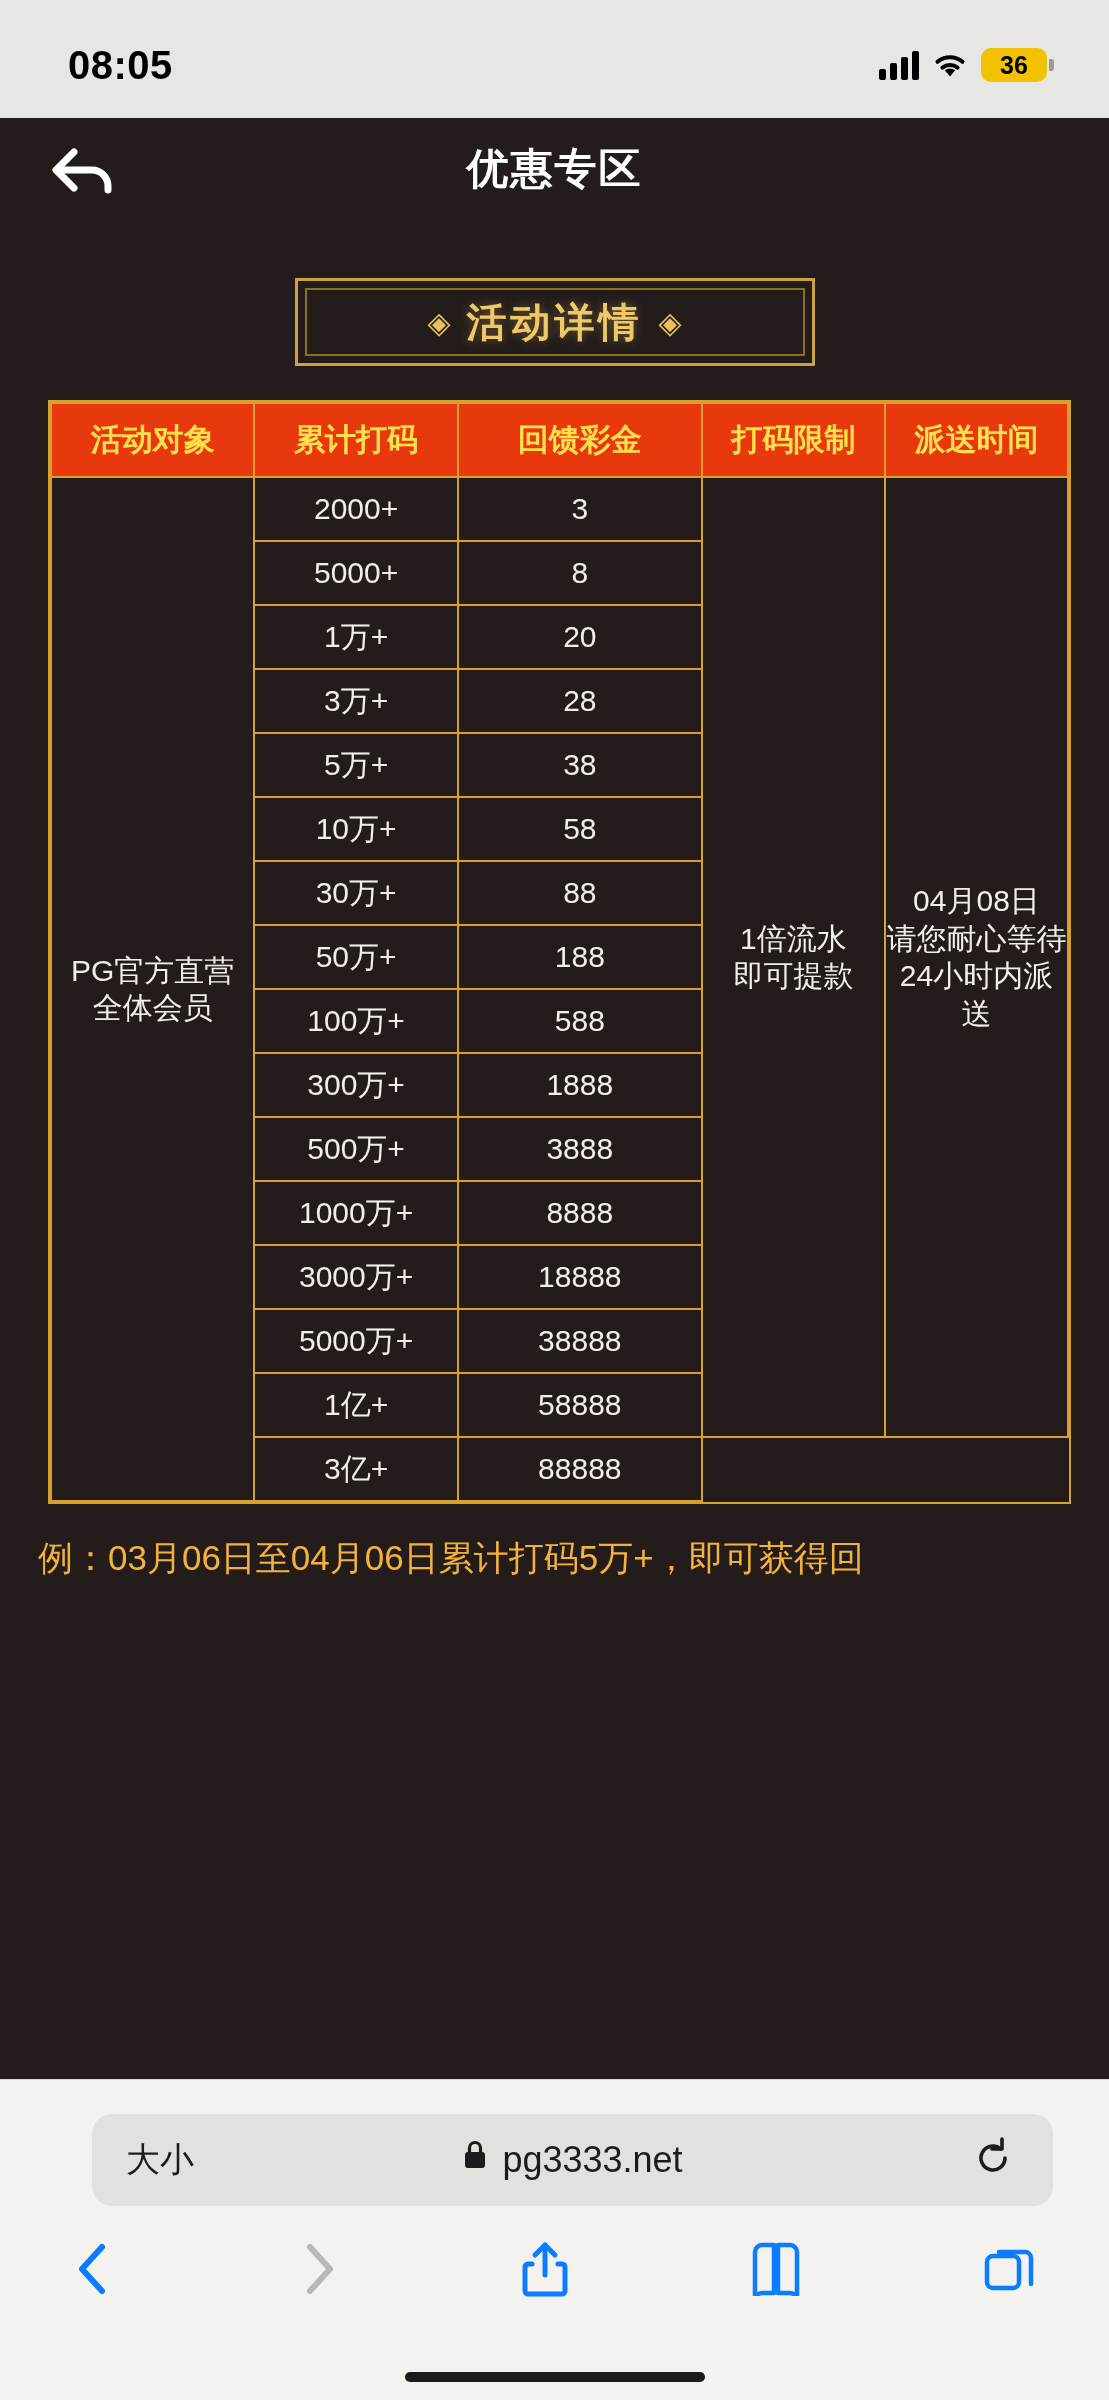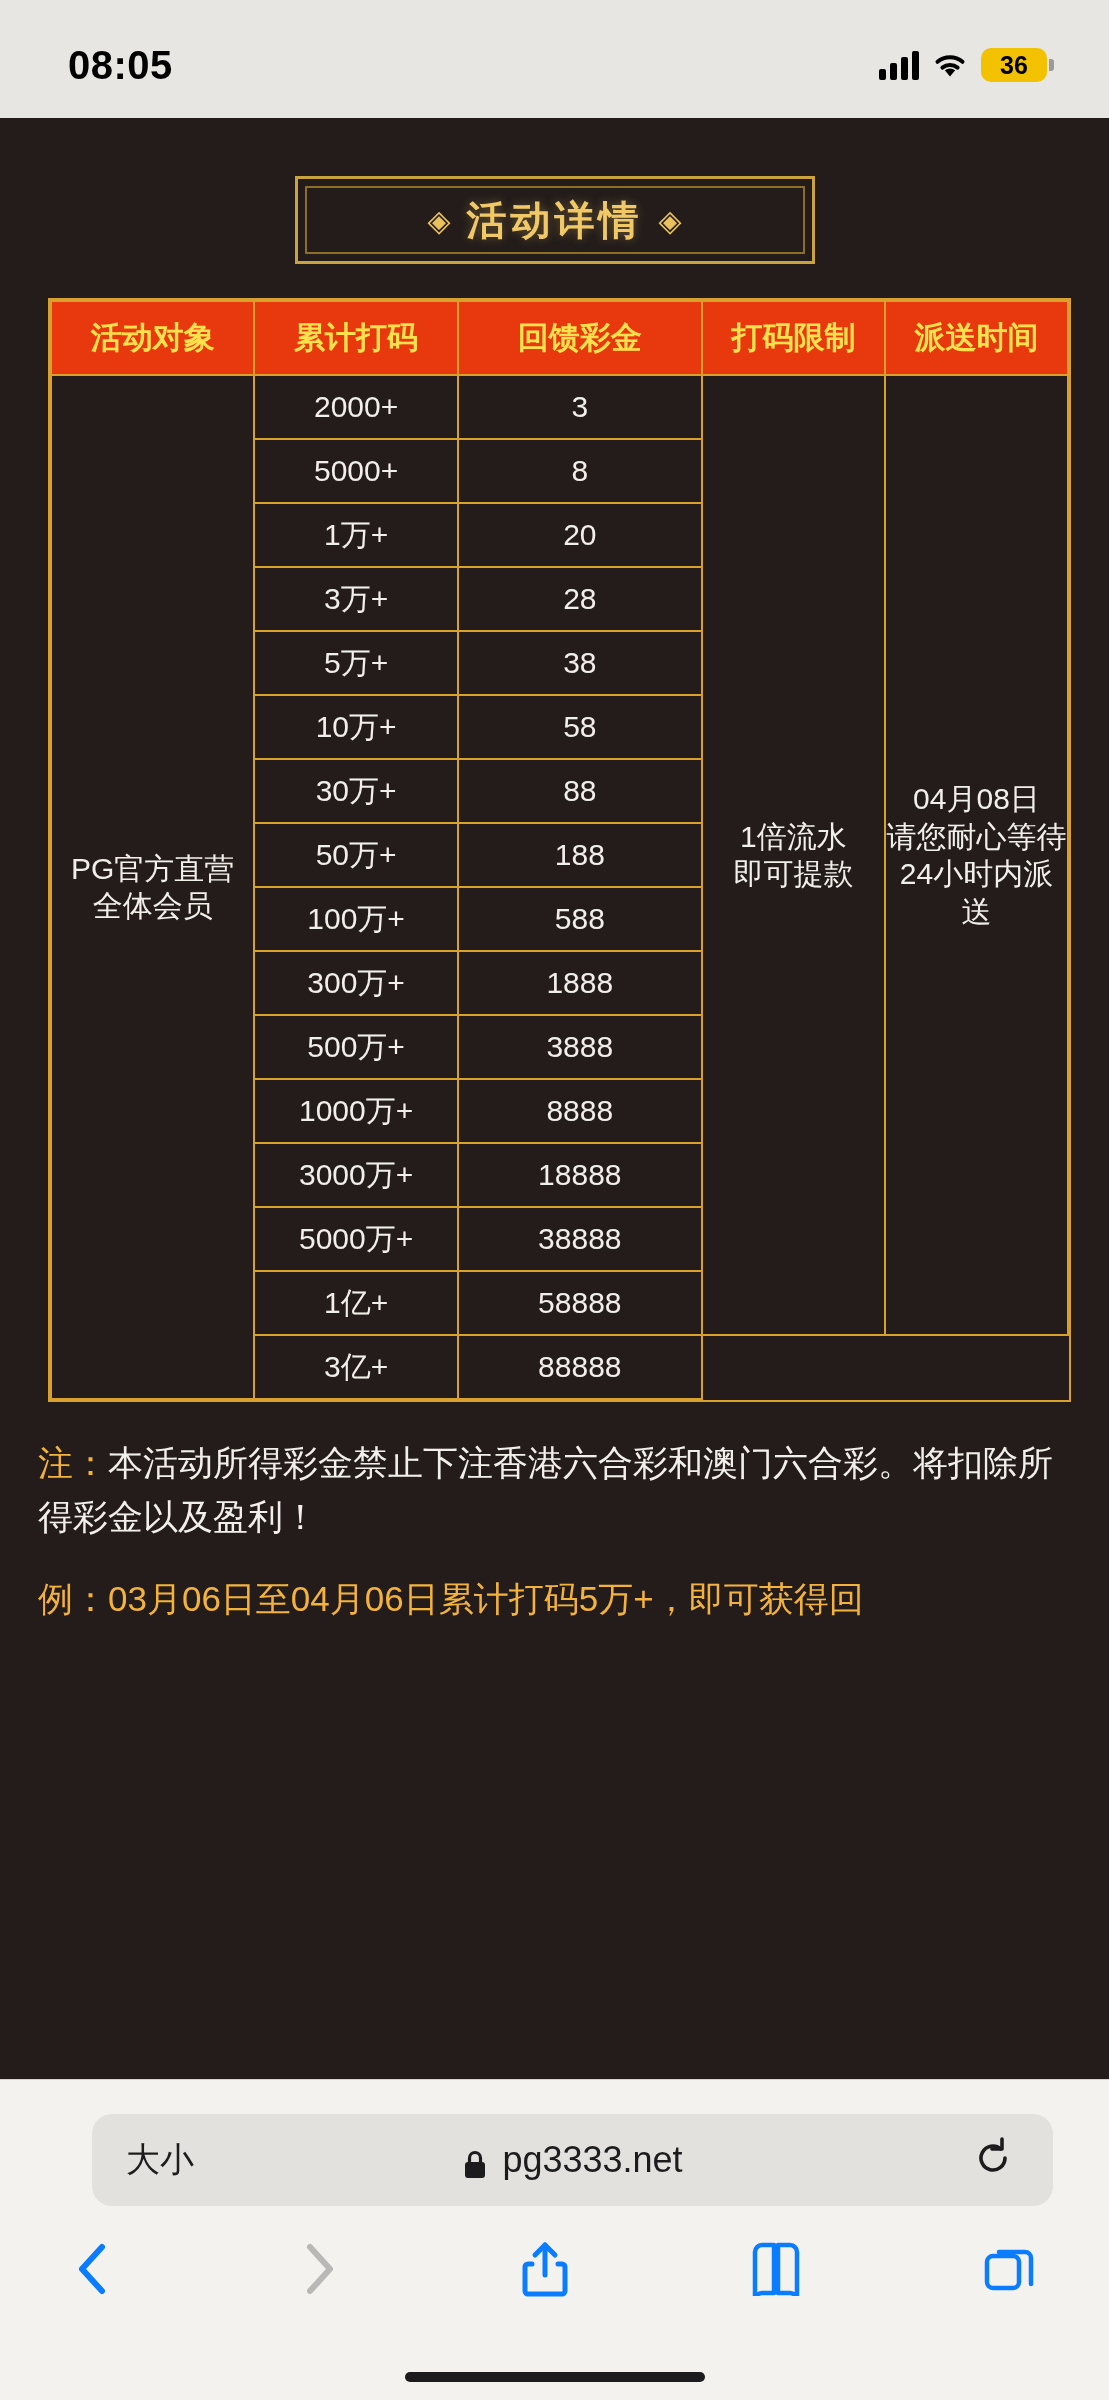--- a/index.html
+++ b/index.html
@@ -234,21 +234,21 @@
   }
   .url-left {
     position: absolute;
     left: 34px;
     font-size: 34px;
     color: #1c1c1e;
   }
   .url-center {
     width: 100%;
     display: flex;
-    align-items: flex-end;
+    align-items: flex-start;
     justify-content: center;
     gap: 14px;
   }
   .lock-icon svg { display: block; }
   .url-text {
     font-size: 36px;
     color: #1c1c1e;
   }
   .reload-icon {
     position: absolute;
@@ -293,20 +293,29 @@
         <path d="M6.5 11.8a19.5 19.5 0 0 1 25 0" stroke="#000" stroke-width="4" fill="none" stroke-linecap="round"></path>
         <path d="M11.4 17.6a12.2 12.2 0 0 1 15.2 0" stroke="#000" stroke-width="4" fill="none" stroke-linecap="round"></path>
       </svg>
     </div>
     <div class="battery">36</div>
   </div>
 </div>
 
 <div class="page">
 
+  <div class="nav">
+    <div class="back-arrow">
+      <svg width="70" height="62" viewBox="0 0 70 62">
+        <path d="M26 12 L8 30 L26 48" stroke="#ffffff" stroke-width="7" fill="none" stroke-linecap="round" stroke-linejoin="round"></path>
+        <path d="M9 30 H44 a16 16 0 0 1 16 16 v4" stroke="#ffffff" stroke-width="7" fill="none" stroke-linecap="round"></path>
+      </svg>
+    </div>
+    <div class="nav-title">优惠专区</div>
+  </div>
 
   <div class="banner-wrap">
     <div class="banner">
       <span class="banner-dia">◈</span>
       <span class="banner-text">活动详情</span>
       <span class="banner-dia">◈</span>
     </div>
   </div>
 
 
@@ -393,23 +402,20 @@
             <td>58888</td>
           </tr>
           <tr>
             <td>3亿+</td>
             <td>88888</td>
           </tr>
         </tbody>
     </table>
   </div>
 
-  <div class="note">
-    <span class="lead">注：</span><span>本活动所得彩金禁止下注香港六合彩和澳门六合彩。将扣除所得彩金以及盈利！</span>
-  </div>
 
   <div class="note2">例：03月06日至04月06日累计打码5万+，即可获得回</div>
 </div>
 
 <div class="browser-bar">
   <div class="urlbar">
     <span class="url-left">大小</span>
     <span class="url-center">
       <span class="lock-icon">
         <svg width="26" height="32" viewBox="0 0 26 32">

